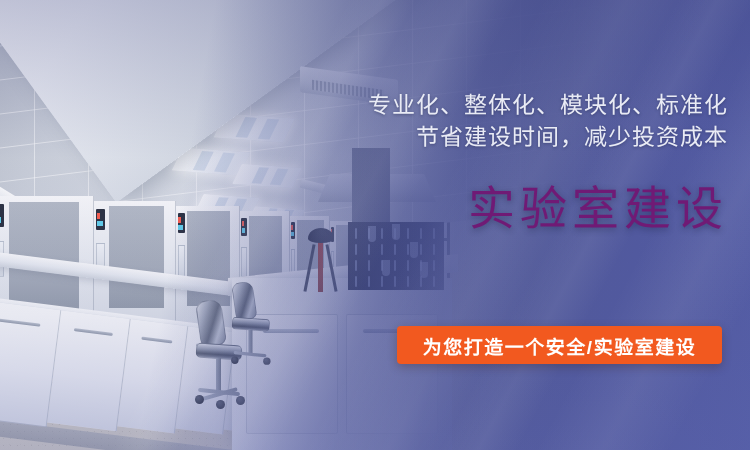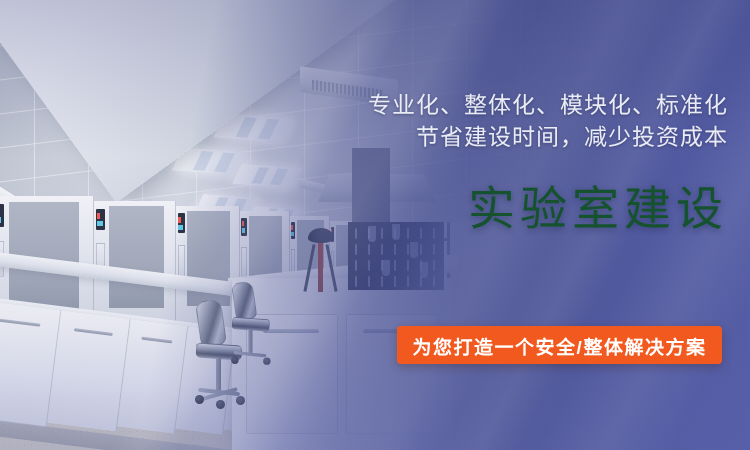--- a/index.html
+++ b/index.html
@@ -269,21 +269,21 @@
     font-size:23px;line-height:30px;letter-spacing:1px;
     font-weight:400;
     text-shadow:0 1px 3px rgba(30,35,70,.45);
     white-space:nowrap;
   }
   .sub.l1{top:90px;}
   .sub.l2{top:122px;}
 
   .head-thin{
     position:absolute;right:22px;top:182px;
-    color:#14532d;font-size:47px;line-height:54px;
+    color:#701a75;font-size:47px;line-height:54px;
     font-weight:300;letter-spacing:5px;
     text-shadow:0 2px 6px rgba(25,30,65,.45);
     white-space:nowrap;
   }
   .head-bold{
     position:absolute;right:22px;top:236px;
     color:#ffffff;font-size:53px;line-height:60px;
     font-weight:bold;letter-spacing:3px;
     text-shadow:0 2px 8px rgba(25,30,65,.5);
     white-space:nowrap;
@@ -542,18 +542,18 @@
   <div class="content">
 
     <div class="sub l2">节省建设时间，减少投资成本</div>
 
     <div class="sub l1">专业化、整体化、模块化、标准化</div>
 
     <div class="head-thin">实验室建设</div>
 
 
     <div class="cta">
-      <span>为您打造一个安全/整体解决方案</span>
+      <span>为您打造一个安全/实验室建设</span>
     </div>
 
   </div>
 
 </div>
 
 </body></html>

